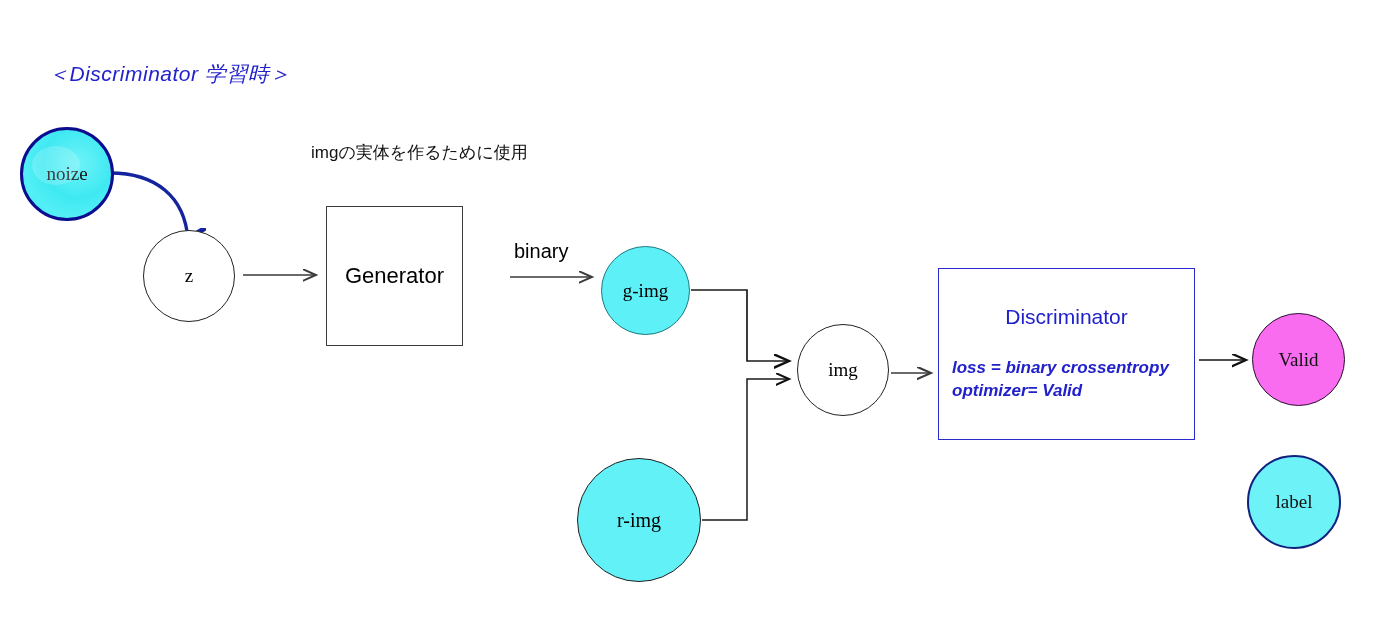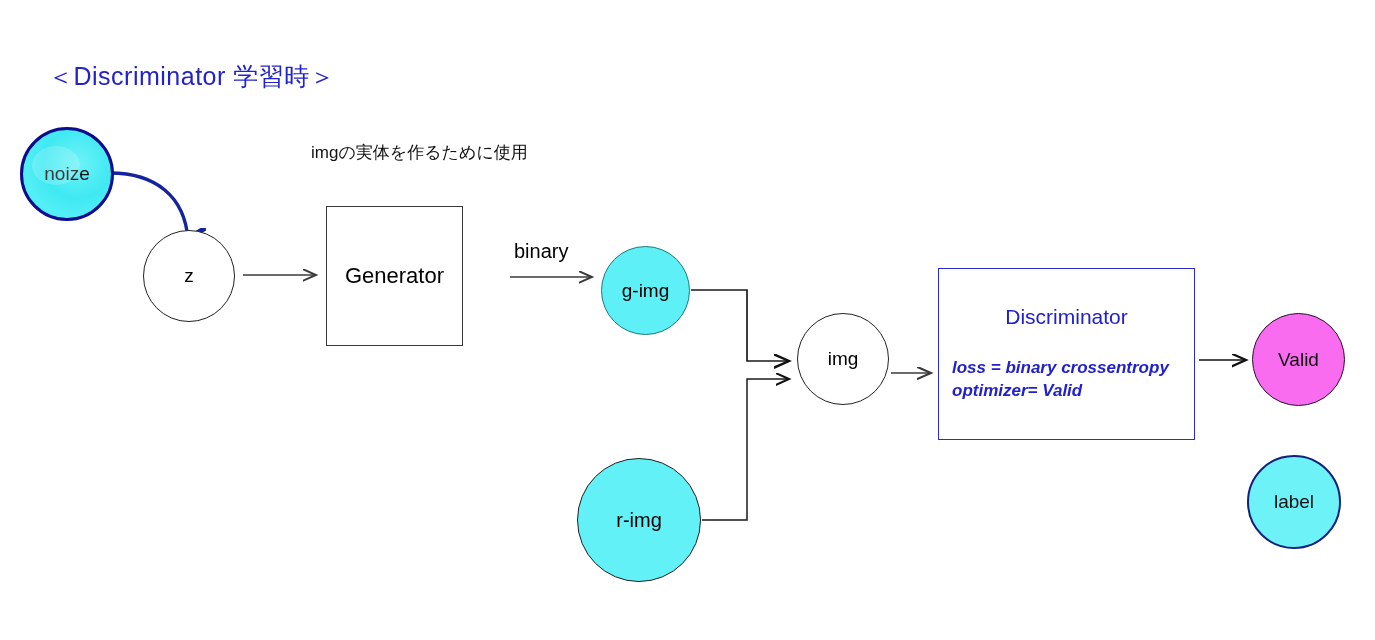--- a/index.html
+++ b/index.html
@@ -28,31 +28,32 @@
     pointer-events: none;
   }
   .node {
     position: absolute;
     box-sizing: border-box;
     display: flex;
     align-items: center;
     justify-content: center;
     text-align: center;
   }
-  .circle { border-radius: 50%; }
+  .circle { border-radius: 50%; font-family: Liberation Serif, serif; }
 
   
   #title {
     position: absolute;
     left: 48px;
     top: 60px;
-    font-size: 25px;
+    font-size: 21px;
     color: #2222cc;
     letter-spacing: 0.5px;
     white-space: nowrap;
+    font-style: italic;
   }
 
   
   #annotation {
     position: absolute;
     left: 311px;
     top: 141px;
     font-size: 17px;
     color: #111111;
     white-space: nowrap;
@@ -99,21 +100,21 @@
     border: 1.5px solid #1d7a80;
     font-size: 19px;
   }
   #node-rimg {
     left: 577px; top: 458px; width: 124px; height: 124px;
     background: #62f1f7;
     border: 1.5px solid #222222;
     font-size: 20px;
   }
   #node-img {
-    left: 797px; top: 313px; width: 92px; height: 92px;
+    left: 797px; top: 324px; width: 92px; height: 92px;
     background: #ffffff;
     border: 1.4px solid #222222;
     font-size: 19px;
   }
   #node-discriminator {
     left: 938px; top: 268px; width: 257px; height: 172px;
     background: #ffffff;
     border: 1.8px solid #2a2ad0;
     display: block;
     padding: 4px;

